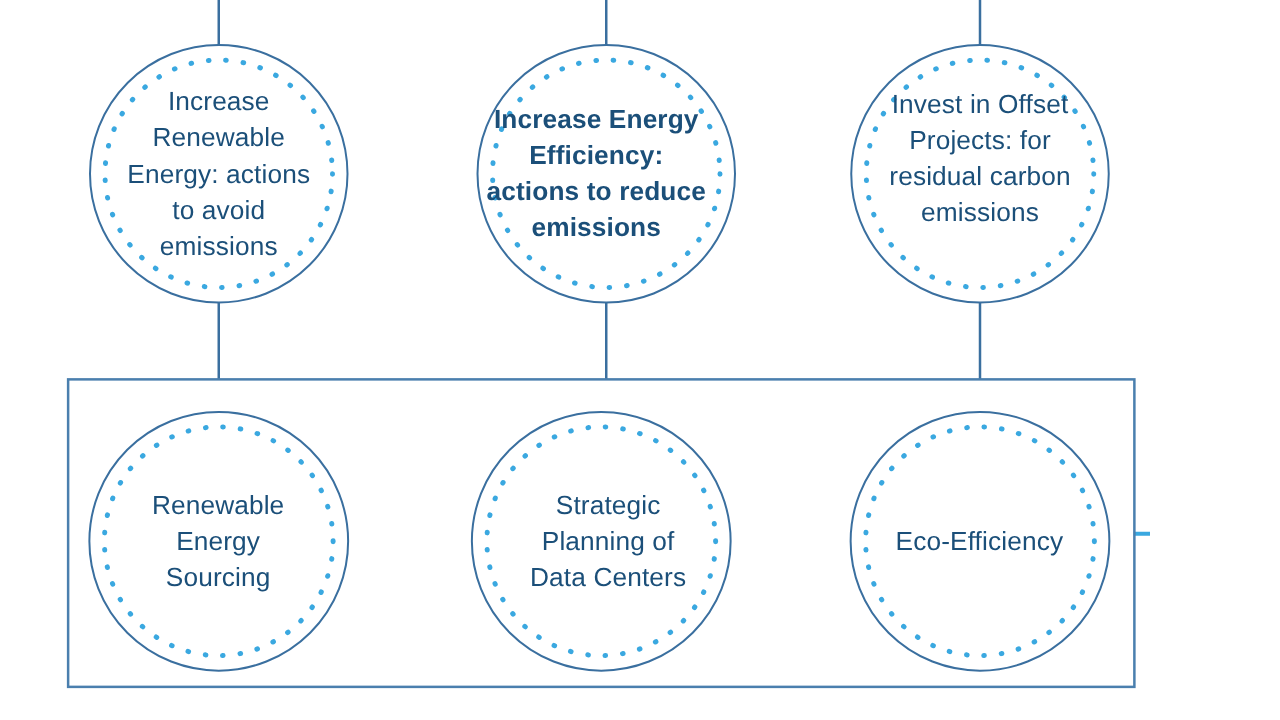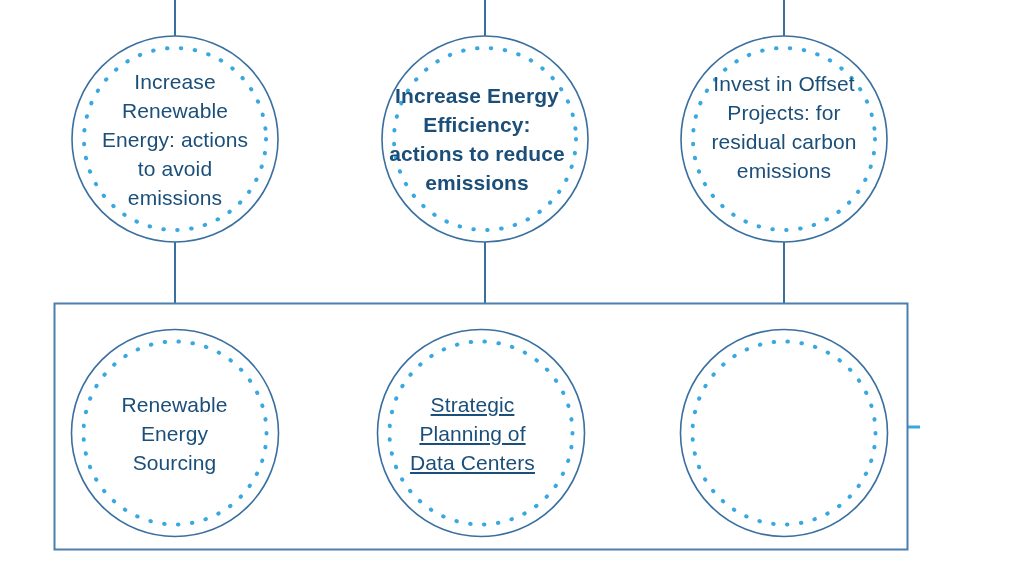--- a/index.html
+++ b/index.html
@@ -99,18 +99,19 @@
 
   <div class="node-label top-row" style="left:681px; top:24px;">Invest in Offset
 Projects: for
 residual carbon
 emissions</div>
 
   <div class="node-label bottom-row" style="left:71px; top:330px;">Renewable
 Energy
 Sourcing</div>
 
-  <div class="node-label bottom-row" style="left:369px; top:330px;text-decoration:underline;">Strategic
+  <div class="node-label bottom-row" style="left:383px; top:330px;">Strategic
 Planning of
 Data Centers</div>
 
+  <div class="node-label bottom-row" style="left:680px; top:330px;">Eco-Efficiency</div>
 
 </div>
 
 </body></html>

